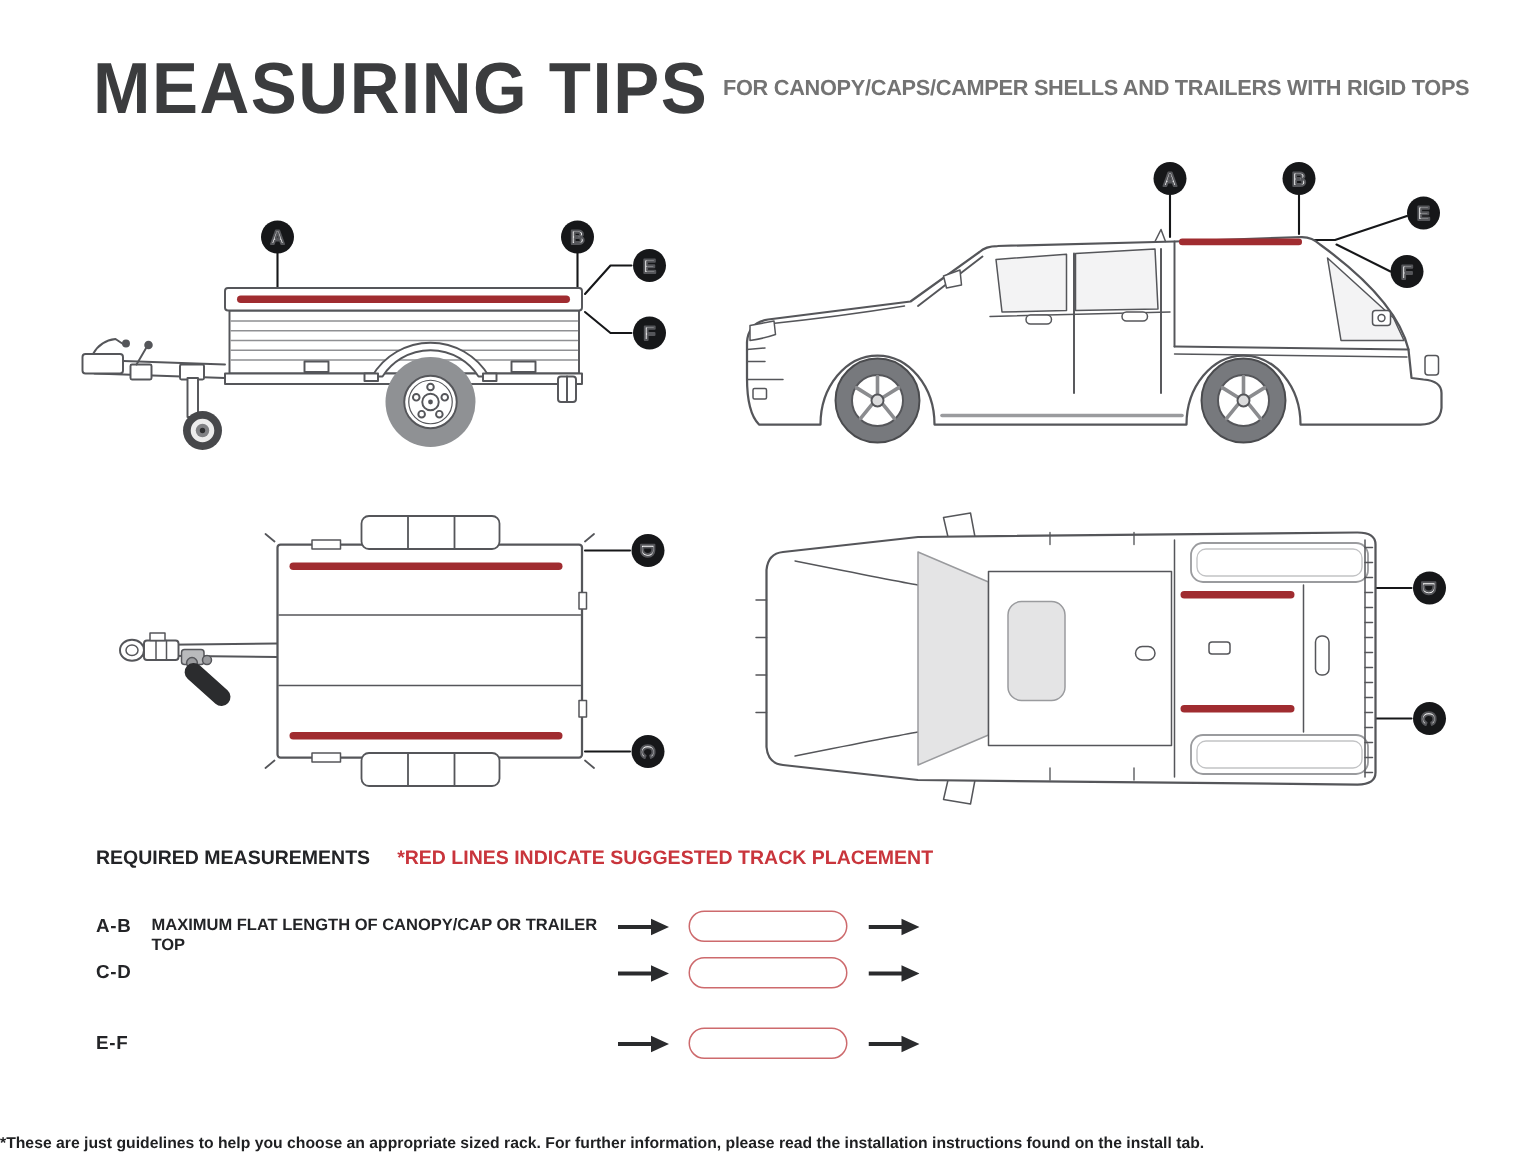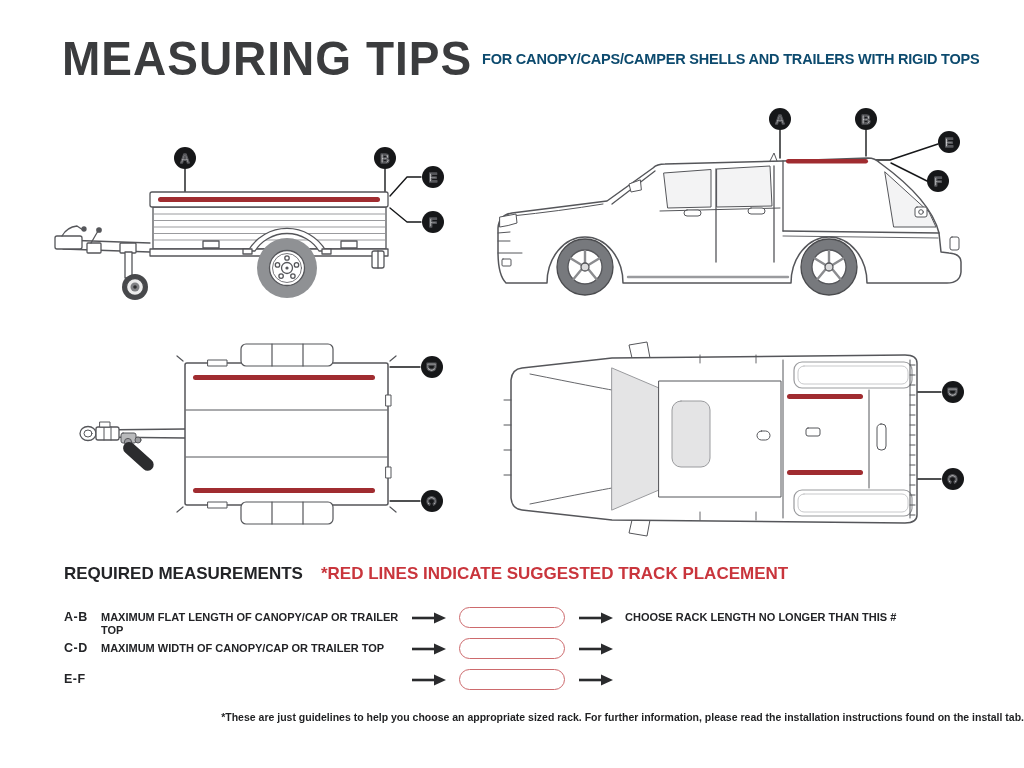--- a/index.html
+++ b/index.html
@@ -1,35 +1,35 @@
 <!DOCTYPE html>
 <html><head>
 <meta charset="utf-8">
 <style>
   html,body{margin:0;padding:0;background:#ffffff;}
   #page{position:relative;width:1024px;height:768px;background:#fff;overflow:hidden;
         font-family:"Liberation Sans","DejaVu Sans",sans-serif;color:#232427;}
   .abs{position:absolute;}
   #title{left:62px;top:30px;font-size:46px;font-weight:bold;letter-spacing:1px;color:#3b3c3e;
          transform:scaleY(1.05);transform-origin:left top;}
-  #subtitle{left:482px;top:51px;font-size:14.5px;font-weight:bold;color:#0c4a6e;letter-spacing:-0.2px;}
+  #subtitle{left:482px;top:51px;font-size:14.5px;font-weight:bold;color:#737373;letter-spacing:-0.2px;}
   #diagrams{left:0;top:0;}
-  #legend{left:64px;top:564px;font-size:17px;font-weight:bold;display:flex;gap:18px;white-space:nowrap;align-items:flex-end;}
+  #legend{left:64px;top:564px;font-size:13px;font-weight:bold;display:flex;gap:18px;white-space:nowrap;align-items:flex-end;}
   #legend .note{color:#c9353c;}
   .mrow{position:absolute;left:0;width:946px;height:26px;}
   .mrow .code{position:absolute;left:64px;top:0;font-size:12.5px;font-weight:bold;letter-spacing:0.5px;}
   .mrow .desc{position:absolute;left:101px;top:1px;width:308px;font-size:11px;font-weight:bold;
               line-height:13px;white-space:pre-line;}
   .mrow .arr1{position:absolute;left:412px;top:2px;}
   .mrow .pill{position:absolute;left:459px;top:-3px;width:104px;height:19px;border:1.4px solid #cd6a6d;
               border-radius:11px;background:#fff;}
   .mrow .arr2{position:absolute;left:579px;top:2px;}
   .mrow .result{position:absolute;left:625px;top:1px;width:360px;font-size:11px;font-weight:bold;
                 line-height:13.5px;white-space:pre-line;}
-  #footnote{left:0;top:711px;width:1024px;text-align:right;font-size:10.5px;font-weight:bold;color:#1f2022;}
+  #footnote{left:0;top:756px;width:1024px;text-align:left;font-size:10.5px;font-weight:bold;color:#1f2022;}
   svg text.badge{font-family:"Liberation Sans","DejaVu Sans",sans-serif;font-weight:bold;font-size:13px;fill:#fff;}
 </style>
 </head>
 <body>
 
 <div id="page">
 
   <div class="abs" id="title">MEASURING TIPS</div>
   <div class="abs" id="subtitle">FOR CANOPY/CAPS/CAMPER SHELLS AND TRAILERS WITH RIGID TOPS</div>
 
@@ -285,38 +285,36 @@
     <span class="desc">MAXIMUM  FLAT LENGTH OF CANOPY/CAP OR TRAILER TOP</span>
     <svg class="arr1" width="34" height="12" viewBox="0 0 34 12">
       <line x1="0" y1="6" x2="23" y2="6" stroke="#2a2b2d" stroke-width="2.6"></line>
         <polygon points="22,0.5 34,6 22,11.5" fill="#2a2b2d"></polygon>
     </svg>
     <div class="pill"></div>
     <svg class="arr2" width="34" height="12" viewBox="0 0 34 12">
       <line x1="0" y1="6" x2="23" y2="6" stroke="#2a2b2d" stroke-width="2.6"></line>
         <polygon points="22,0.5 34,6 22,11.5" fill="#2a2b2d"></polygon>
     </svg>
-    <span class="result">CHOOSE RACK LENGTH NO LONGER THAN THIS #</span>
   </div>
 
   <div class="mrow" style="top:641px;">
     <span class="code">C-D</span>
-    <span class="desc">MAXIMUM  WIDTH OF CANOPY/CAP OR TRAILER TOP</span>
     <svg class="arr1" width="34" height="12" viewBox="0 0 34 12">
       <line x1="0" y1="6" x2="23" y2="6" stroke="#2a2b2d" stroke-width="2.6"></line>
         <polygon points="22,0.5 34,6 22,11.5" fill="#2a2b2d"></polygon>
     </svg>
     <div class="pill"></div>
     <svg class="arr2" width="34" height="12" viewBox="0 0 34 12">
       <line x1="0" y1="6" x2="23" y2="6" stroke="#2a2b2d" stroke-width="2.6"></line>
         <polygon points="22,0.5 34,6 22,11.5" fill="#2a2b2d"></polygon>
     </svg>
   </div>
 
-  <div class="mrow" style="top:672px;">
+  <div class="mrow" style="top:688px;">
     <span class="code">E-F</span>
     <svg class="arr1" width="34" height="12" viewBox="0 0 34 12">
       <line x1="0" y1="6" x2="23" y2="6" stroke="#2a2b2d" stroke-width="2.6"></line>
         <polygon points="22,0.5 34,6 22,11.5" fill="#2a2b2d"></polygon>
     </svg>
     <div class="pill"></div>
     <svg class="arr2" width="34" height="12" viewBox="0 0 34 12">
       <line x1="0" y1="6" x2="23" y2="6" stroke="#2a2b2d" stroke-width="2.6"></line>
         <polygon points="22,0.5 34,6 22,11.5" fill="#2a2b2d"></polygon>
     </svg>

